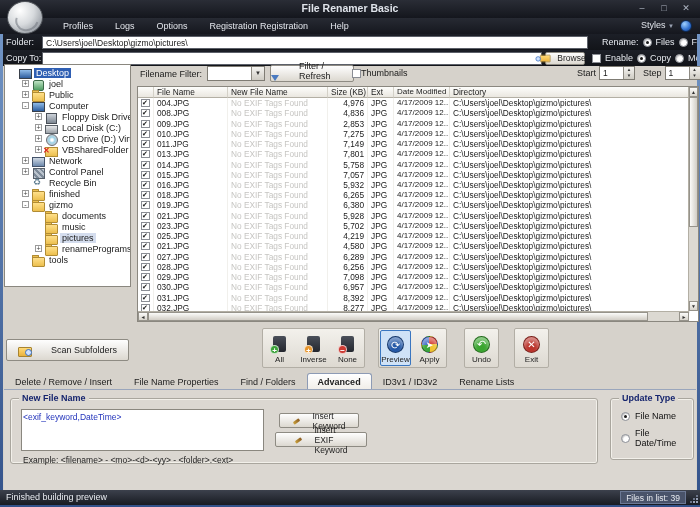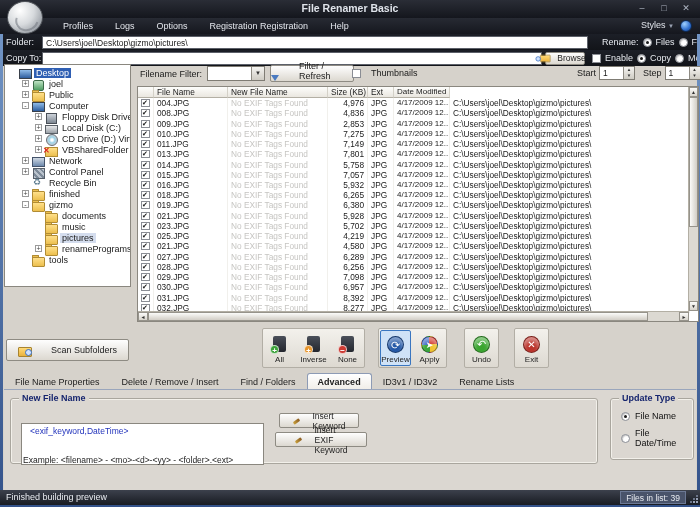--- a/index.html
+++ b/index.html
@@ -88,21 +88,21 @@
   .mini-folder::before { content:''; position:absolute; right:-1px; bottom:-1px; width:5px; height:5px;
     border-radius:50%; border:1.5px solid #3a6fc0; background:#cfe2ff; z-index:1; }
 
   
   .fl-label { position:absolute; left:140px; top:69px; font-size:9px; color:#1a1a1a; }
   .combo { position:absolute; left:207px; top:66px; width:58px; height:15px; background:#fff; border:1px solid #7f7c74; }
   .combo .drop { position:absolute; right:0; top:0; width:13px; height:13px;
     background:linear-gradient(#f4f3f0,#cfccc4); border-left:1px solid #8e8b83; text-align:center; font-size:6px; line-height:13px; color:#333; }
   .frbtn { position:absolute; left:270px; top:65px; width:84px; height:17px;align-items:flex-end; }
   .funnel { width:0; height:0; border-left:4px solid transparent; border-right:4px solid transparent; border-top:6px solid #4a7ac0; }
-  .thumbs { position:absolute; left:352px; top:68px; display:flex; gap:10px; align-items:center; font-size:9px; color:#1a1a1a; }
+  .thumbs { position:absolute; left:352px; top:68px; display:flex; gap:0; align-items:center; font-size:9px; color:#1a1a1a; }
   .spin-grp { position:absolute; top:66px; display:flex; align-items:center; gap:3px; font-size:9px; color:#1a1a1a; }
   .spin { width:36px; height:14px; background:#fff; border:1px solid #7f7c74; position:relative; font-size:8.5px; padding:1px 12px 0 3px; }
   .spin .ud { position:absolute; right:0; top:0; width:11px; height:12px; background:linear-gradient(#f4f3f0,#cfccc4);
     border-left:1px solid #8e8b83; font-size:4.5px; line-height:6px; text-align:center; color:#333; }
 
   
   .tablebox { position:absolute; left:137px; top:86px; width:562px; height:236px; background:#fff; border:1px solid #8a877f; }
   .thead { display:flex; height:11px; }
   .th { background:linear-gradient(#fdfdfb,#eae7e0); border-right:1px solid #d4d1c8; border-bottom:1px solid #b3afa4;
     font-size:8.3px; color:#222; padding:0 3px; line-height:10px; white-space:nowrap; overflow:hidden; }
@@ -146,22 +146,22 @@
 
   
   .tabstrip { position:absolute; left:4px; top:370px; width:692px; height:20px; display:flex; align-items:flex-end; }
   .tab { font-size:9px; color:#222; padding:3px 10px 3px; border:1px solid transparent; border-bottom:none; }
   .tab.active { background:linear-gradient(#ffffff,#f0ede7); border-color:#8d9bb5; border-radius:3px 3px 0 0; font-weight:bold; }
   .tabline { position:absolute; left:4px; top:389px; width:692px; height:1px; background:#9aa6bc; }
   .panel { position:absolute; left:4px; top:390px; width:692px; height:100px; background:#dbd7d1; }
 
   .groupbox { position:absolute; border:1px solid #a9a69e; border-radius:3px; box-shadow:inset 0 0 0 1px #f2f0ea; }
   .gtitle { position:absolute; top:-6px; left:8px; background:#dbd7d1; padding:0 3px; font-size:9px; font-weight:bold; color:#16256e; }
-  .kwarea { position:absolute; left:10px; top:24px; width:243px; height:42px; background:#fff; border:1px solid #8a877f;
-    font-size:8.5px; color:#2233bb; padding:2px 8px; resize:none; overflow:hidden; }
+  .kwarea { position:absolute; left:10px; top:10px; width:243px; height:42px; background:#fff; border:1px solid #8a877f;
+    font-size:8.5px; color:#2233bb; padding:2px 1px; resize:none; overflow:hidden; }
   .kwbtn { position:absolute; height:15px; font-size:8.5px; padding:0 20px; }
   .pen { width:8px; height:8px; position:relative; }
   .pen::after { content:''; position:absolute; left:1px; top:3px; width:7px; height:3px; background:linear-gradient(90deg,#caa23d,#8a5a20); transform:rotate(-35deg); border-radius:1px; }
   .example { position:absolute; left:12px; top:56px; font-size:8.5px; color:#222; }
   .ut-opt { display:flex; align-items:center; gap:5px; font-size:9px; color:#111; margin:7px 0 0 10px; }
 
   
   .statusbar { position:absolute; left:0; top:490px; width:700px; height:15px;
     background:linear-gradient(#3c414c,#181b22); color:#e8ebf0; font-size:9px; line-height:15px; padding-left:6px; }
   .fcount { position:absolute; right:14px; top:1px; height:13px; line-height:12px; padding:0 5px;
@@ -372,20 +372,21 @@
   </div>
 
   <div class="tablebox">
     <div class="thead" id="thead">
         <span class="th c0"></span>
         <span class="th c1">File Name</span>
         <span class="th c2">New File Name</span>
         <span class="th c3" style="text-align: right;">Size (KB)</span>
         <span class="th c4">Ext</span>
         <span class="th c5">Date Modified</span>
+        <span class="th c6">Directory</span>
       </div>
     <div class="rows" id="rows">
         <div class="tr">
           <span class="td c0">
             <span class="cb small on"></span>
           </span>
           <span class="td c1">004.JPG</span>
           <span class="td c2 muted">No EXIF Tags Found</span>
           <span class="td c3">4,976</span>
           <span class="td c4">JPG</span>
@@ -678,22 +679,22 @@
         <div class="abtn">
           <span class="aicon">
             <span class="orb red">✕</span>
           </span>
           <span class="albl">Exit</span>
         </div>
       </div>
     </div>
 
   <div class="tabstrip" id="tabs">
+      <div class="tab">Delete / Remove / Insert</div>
       <div class="tab">File Name Properties</div>
-      <div class="tab">Delete / Remove / Insert</div>
       <div class="tab">Find / Folders</div>
       <div class="tab active">Advanced</div>
       <div class="tab">ID3v1 / ID3v2</div>
       <div class="tab">Rename Lists</div>
     </div>
   <div class="tabline"></div>
 
   <div class="panel">
     <div class="groupbox" style="left:6px; top:8px; width:588px; height:66px;">
       <span class="gtitle">New File Name</span>

